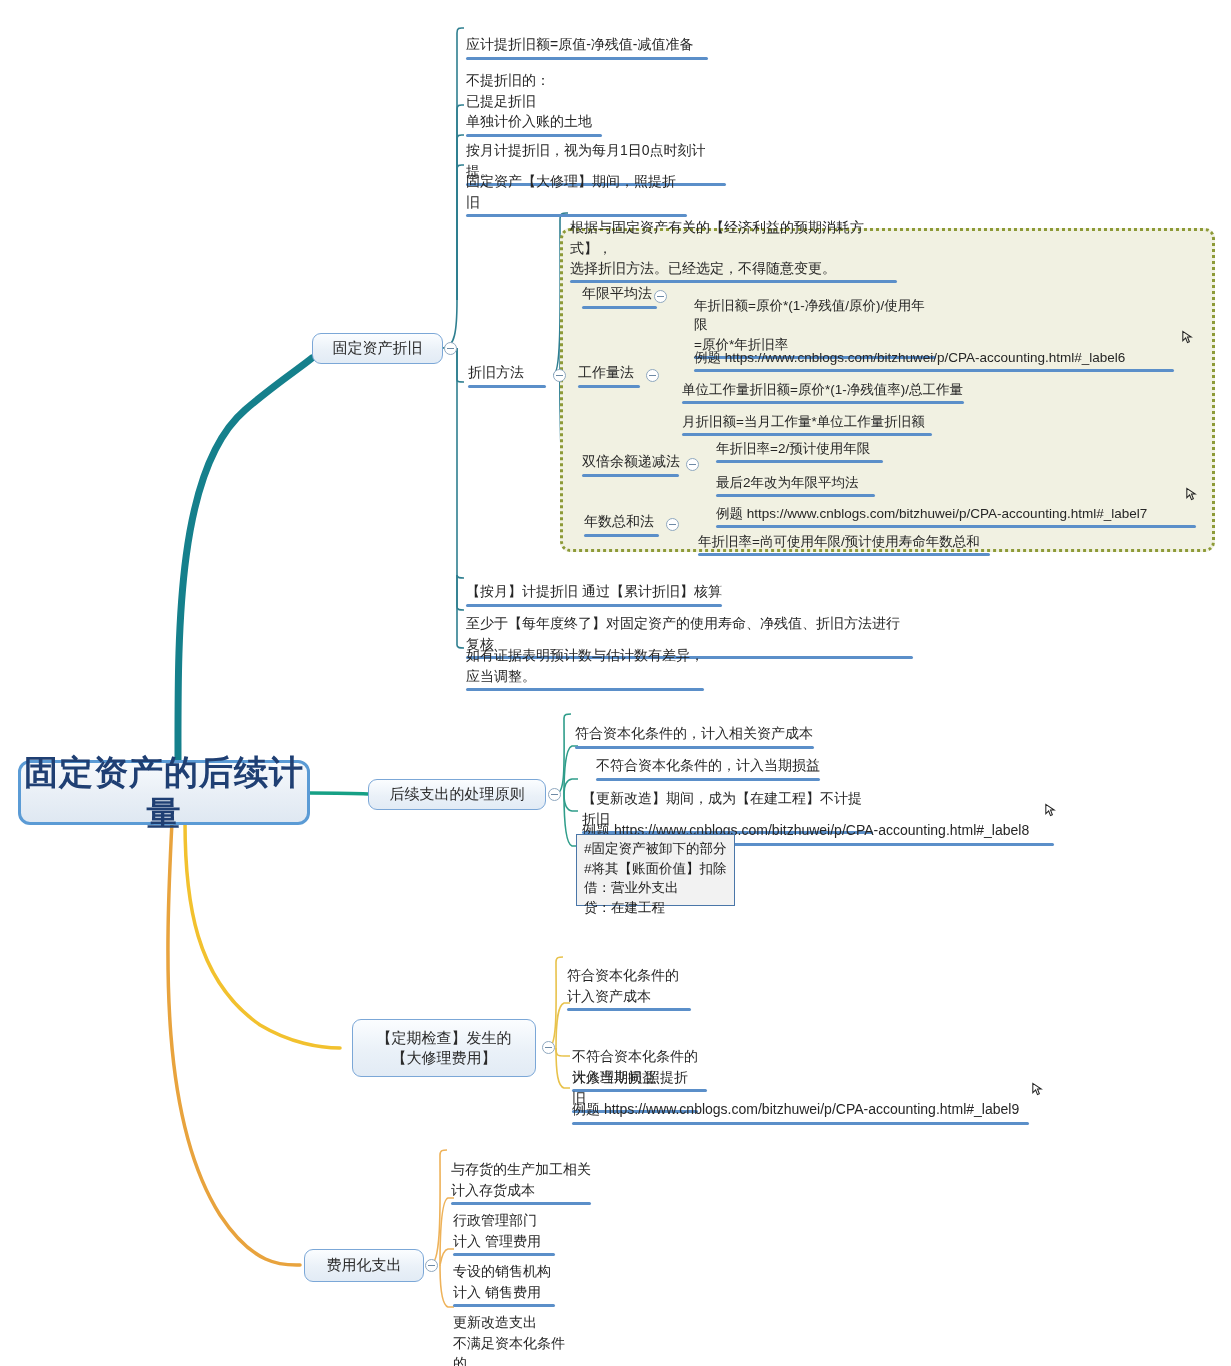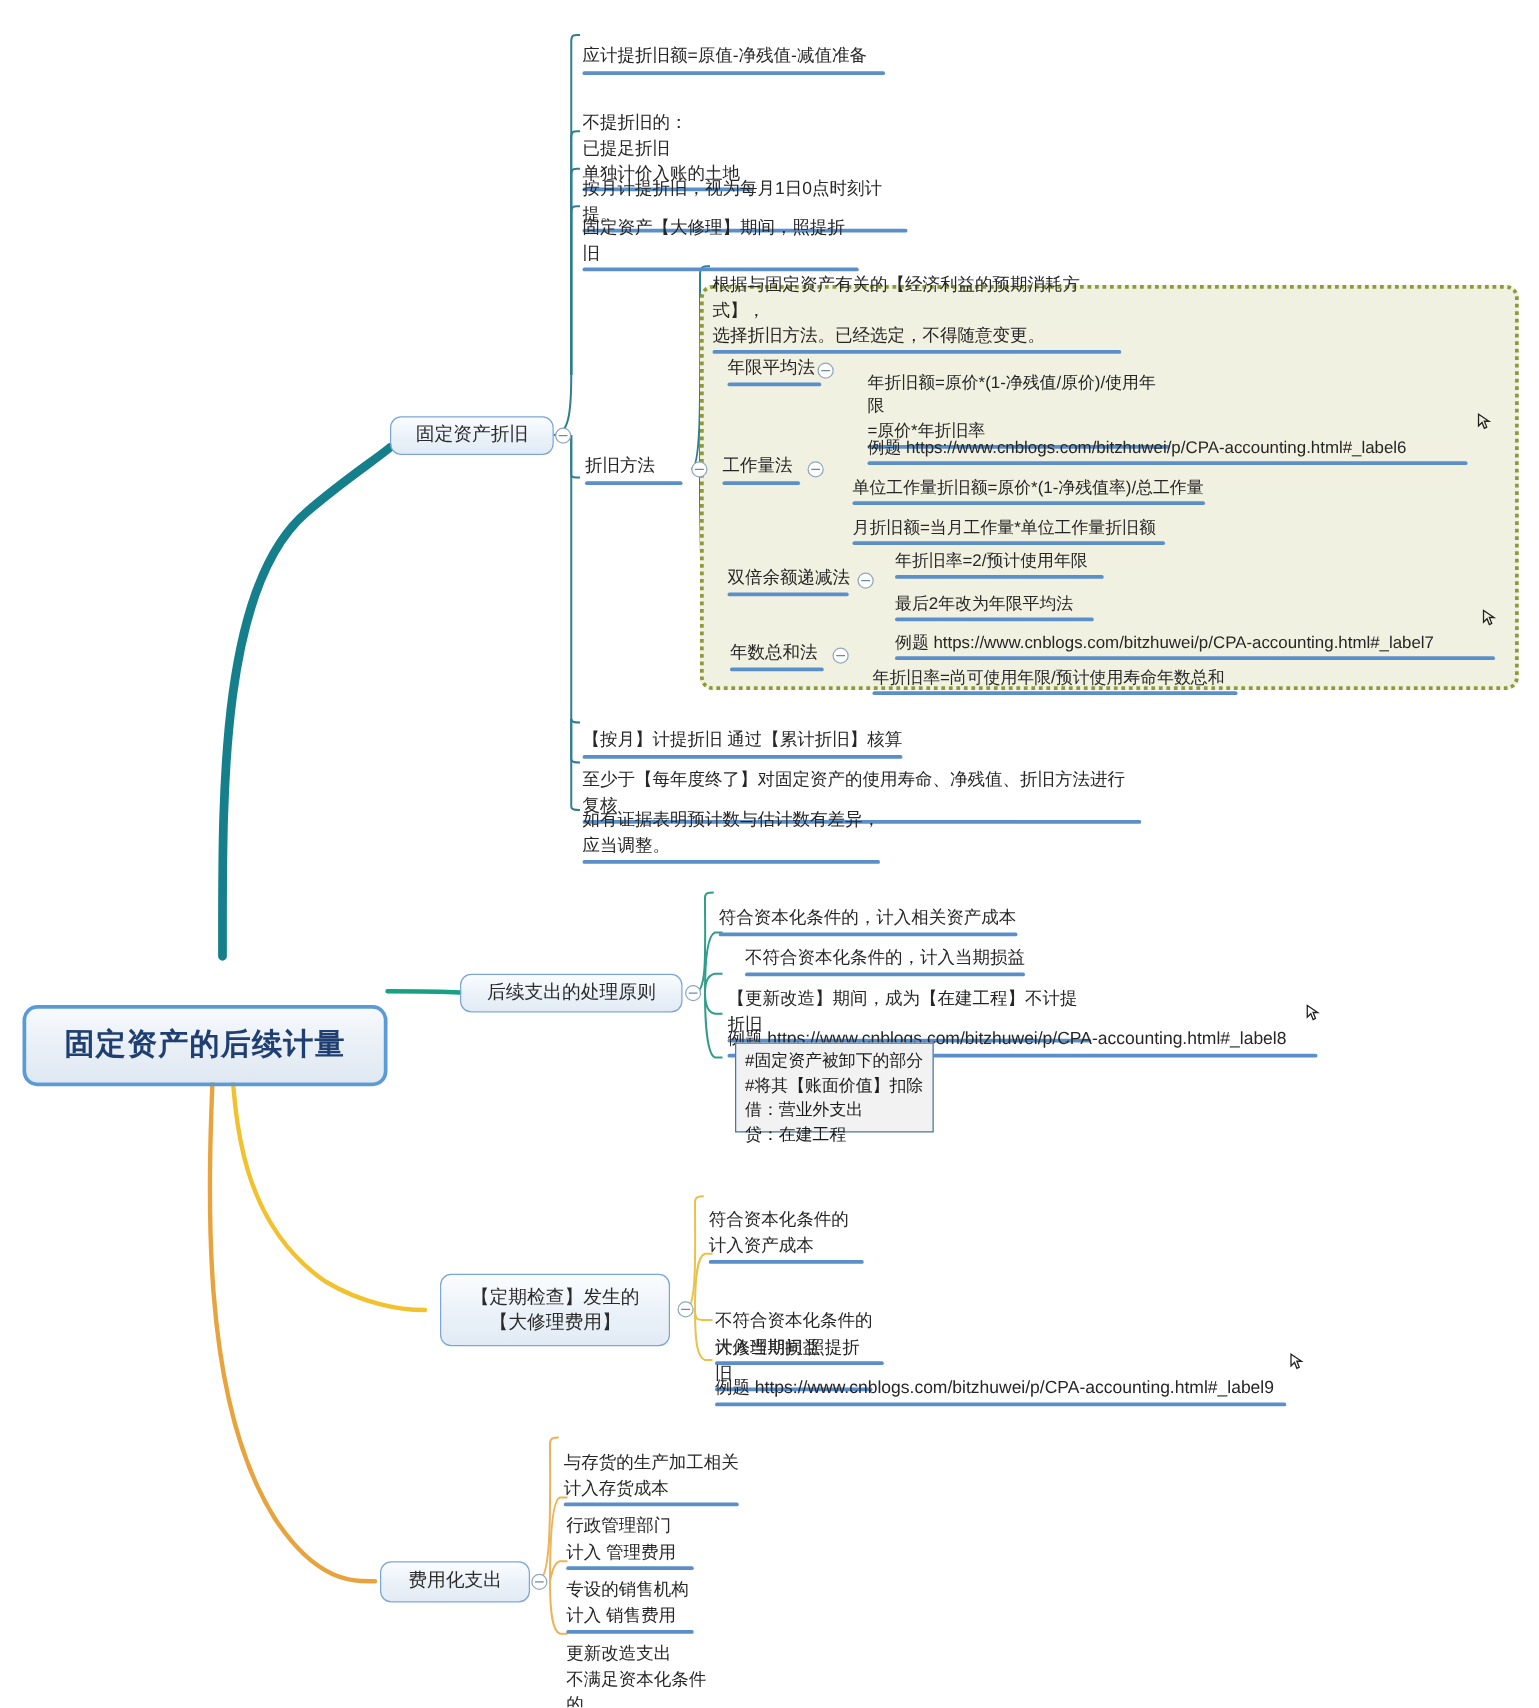--- a/index.html
+++ b/index.html
@@ -27,26 +27,25 @@
 
   
   .central{
     position:absolute;
     box-sizing:border-box;
     border:3px solid #5b9bd5;
     border-radius:12px;
     background:linear-gradient(180deg,#f7fafd 0%,#e9eff6 52%,#dfe8f2 100%);
     color:#1f3f73;
     font-weight:bold;
-    font-size:24px;
+    font-size:34px;
     letter-spacing:1px;
     display:flex;align-items:center;justify-content:center;
     text-align:center;
     line-height:1.2;
-    margin-top:44px;
   }
 
   
   .mainbox{
     position:absolute;
     box-sizing:border-box;
     border:1.5px solid #7ba7d7;
     border-radius:9px;
     background:linear-gradient(180deg,#fbfdff 0%,#eaf1f8 55%,#e2ebf5 100%);
     color:#2b2b2b;
@@ -95,21 +94,20 @@
   .notebox{
     position:absolute;
     box-sizing:border-box;
     border:1.5px solid #4a76a8;
     background:#f2f2f2;
     font-size:13.5px;
     color:#1c1c1c;
     line-height:1.45;
     white-space:pre-line;
     padding:4px 7px;
-    margin-left:12px;
   }
 
   
   .collapse{
     position:absolute;
     width:13px;height:13px;
     border:1px solid #8fa8bf;
     border-radius:50%;
     background:#ffffff;
     box-sizing:border-box;
@@ -193,21 +191,21 @@
   <div class="central" style="left:18px;top:760px;width:292px;height:65px;">固定资产的后续计量</div>
 
   <div class="mainbox" style="left:312px;top:333px;width:131px;height:31px;">固定资产折旧</div>
   <div class="collapse" style="left:444px;top:342px;"></div>
 
   <div class="leaf" style="left:462px;top:13px;width:250px;">
     <span>应计提折旧额=原值-净残值-减值准备</span>
     <span class="uline"></span>
   </div>
 
-  <div class="leaf" style="left:462px;top:66px;width:144px;">
+  <div class="leaf" style="left:462px;top:50px;width:144px;font-family:Liberation Serif, serif;">
     <span>不提折旧的：
 已提足折旧
 单独计价入账的土地</span>
     <span class="uline"></span>
   </div>
 
   <div class="leaf" style="left:462px;top:119px;width:268px;">
     <span>按月计提折旧，视为每月1日0点时刻计提。</span>
     <span class="uline"></span>
   </div>

